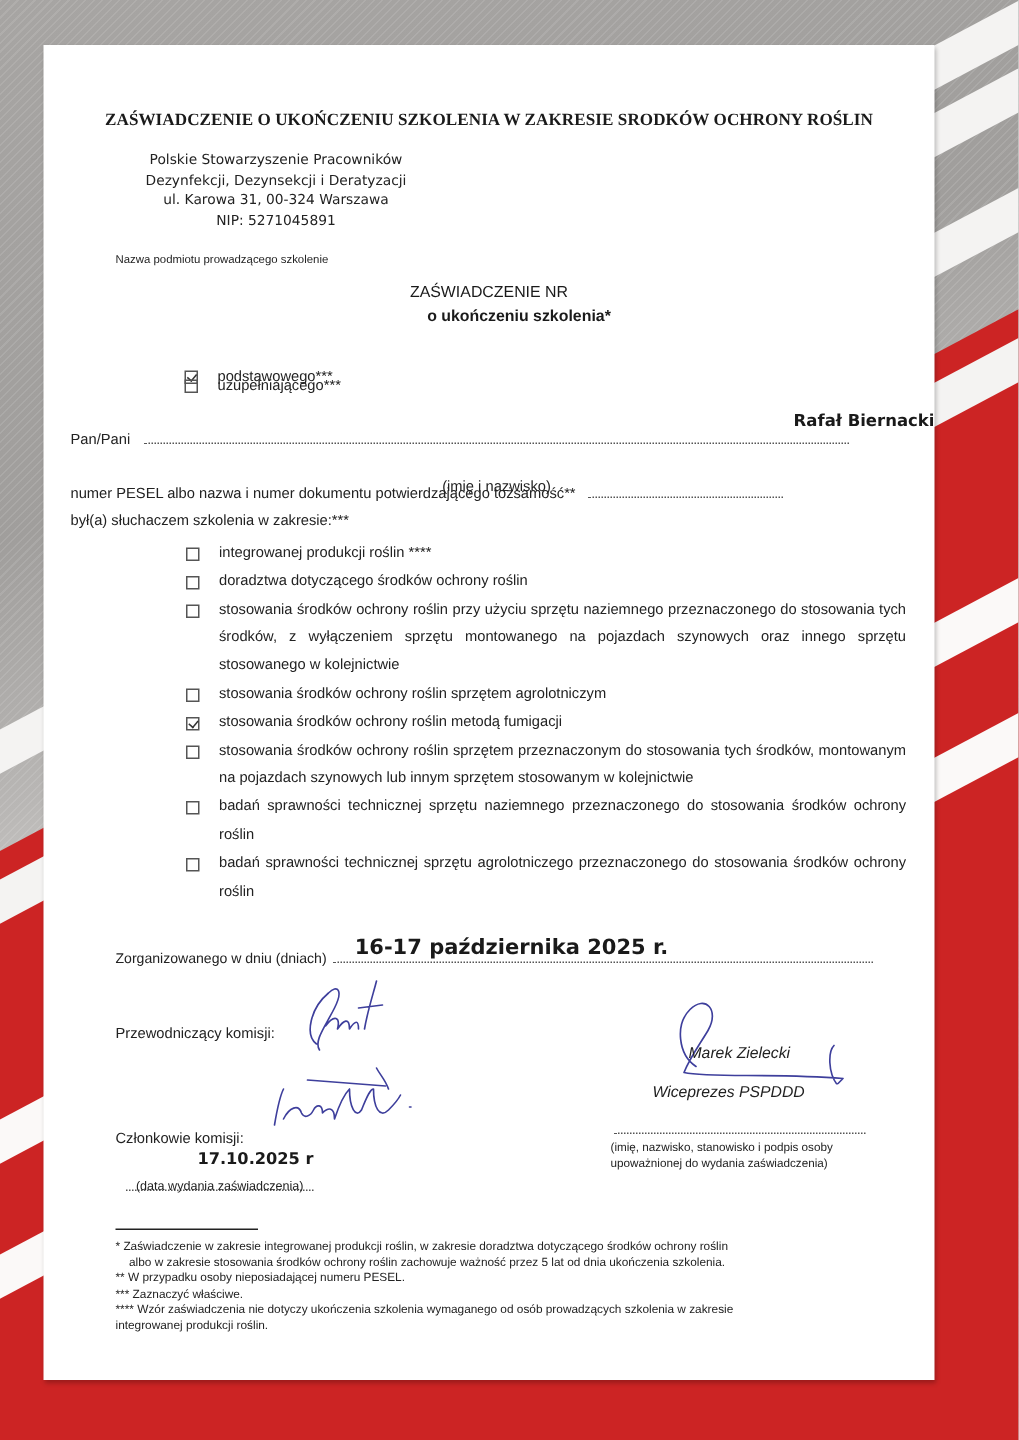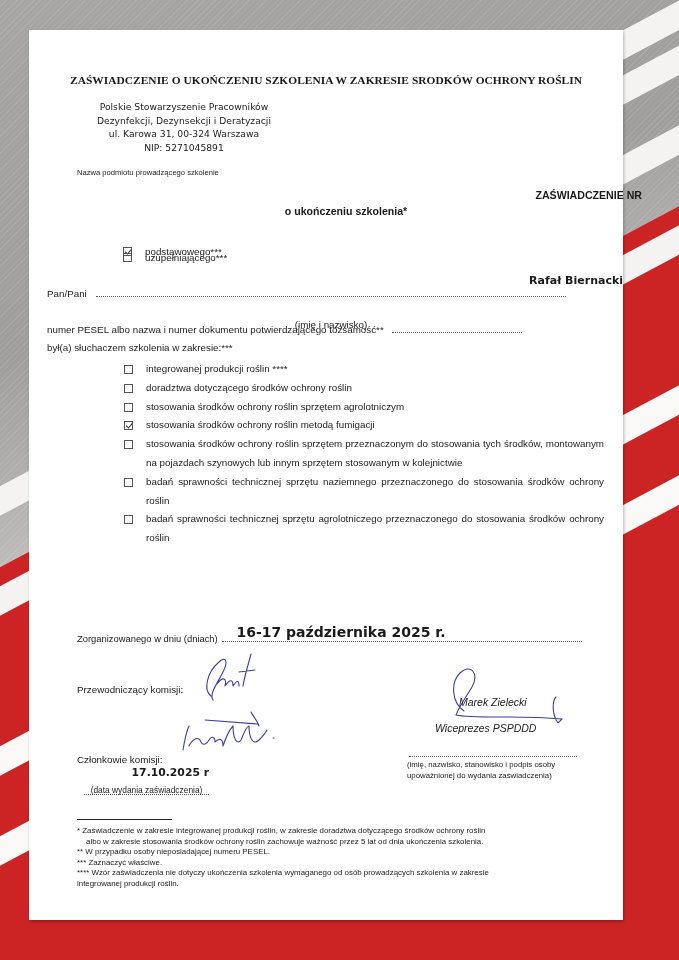--- a/index.html
+++ b/index.html
@@ -40,21 +40,21 @@
     font-family: "Liberation Serif", serif; font-weight: bold; font-size: 11.4px;
     letter-spacing: 0.05px;
   }
   .org {
     left: 55px; top: 70px; width: 200px; text-align: center;
     font-family: "DejaVu Sans", sans-serif; font-size: 9.2px; line-height: 13.5px;
     color: #222; white-space: normal;
   }
   .org-caption { left: 48px; top: 138px; font-size: 7.6px; color: #222; }
 
-  .cert-title { left: 0; width: 100%; top: 159px; text-align: right; font-weight: bold; font-size: 10.6px; margin-left: 19px; }
+  .cert-title { left: 0; width: 100%; top: 159px; text-align: center; font-weight: normal; font-size: 10.6px; }
   .cert-sub { left: 0; width: 100%; top: 175px; text-align: center; font-weight: bold; font-size: 10.6px; padding-left: 40px; }
 
   .chk-row { font-size: 9.8px; color: #222; display: flex; align-items: center; }
   .chk {
     display: inline-block; width: 9px; height: 9px; border: 0.8px solid #555;
     margin-right: 13px; position: relative; flex: 0 0 auto;
   }
   .chk.checked::after {
     content: ""; position: absolute; left: 2px; top: 0px; width: 3px; height: 5px;
     border-right: 1.2px solid #333; border-bottom: 1.2px solid #333; transform: rotate(40deg);
@@ -152,20 +152,24 @@
   <div class="abs label-line" style="left:18px; top:312px;">był(a) słuchaczem szkolenia w zakresie:***</div>
 
   <div class="abs scope-list">
     <div class="scope-item">
       <span class="chk"></span>
       <span class="txt">integrowanej produkcji roślin ****</span>
     </div>
     <div class="scope-item">
       <span class="chk"></span>
       <span class="txt">doradztwa dotyczącego środków ochrony roślin</span>
+    </div>
+    <div class="scope-item">
+      <span class="chk"></span>
+      <span class="txt">stosowania środków ochrony roślin przy użyciu sprzętu naziemnego przeznaczonego do stosowania tych środków, z wyłączeniem sprzętu montowanego na pojazdach szynowych oraz innego sprzętu stosowanego w kolejnictwie</span>
     </div>
     <div class="scope-item">
       <span class="chk"></span>
       <span class="txt">stosowania środków ochrony roślin sprzętem agrolotniczym</span>
     </div>
     <div class="scope-item">
       <span class="chk checked"></span>
       <span class="txt">stosowania środków ochrony roślin metodą fumigacji</span>
     </div>
     <div class="scope-item">

